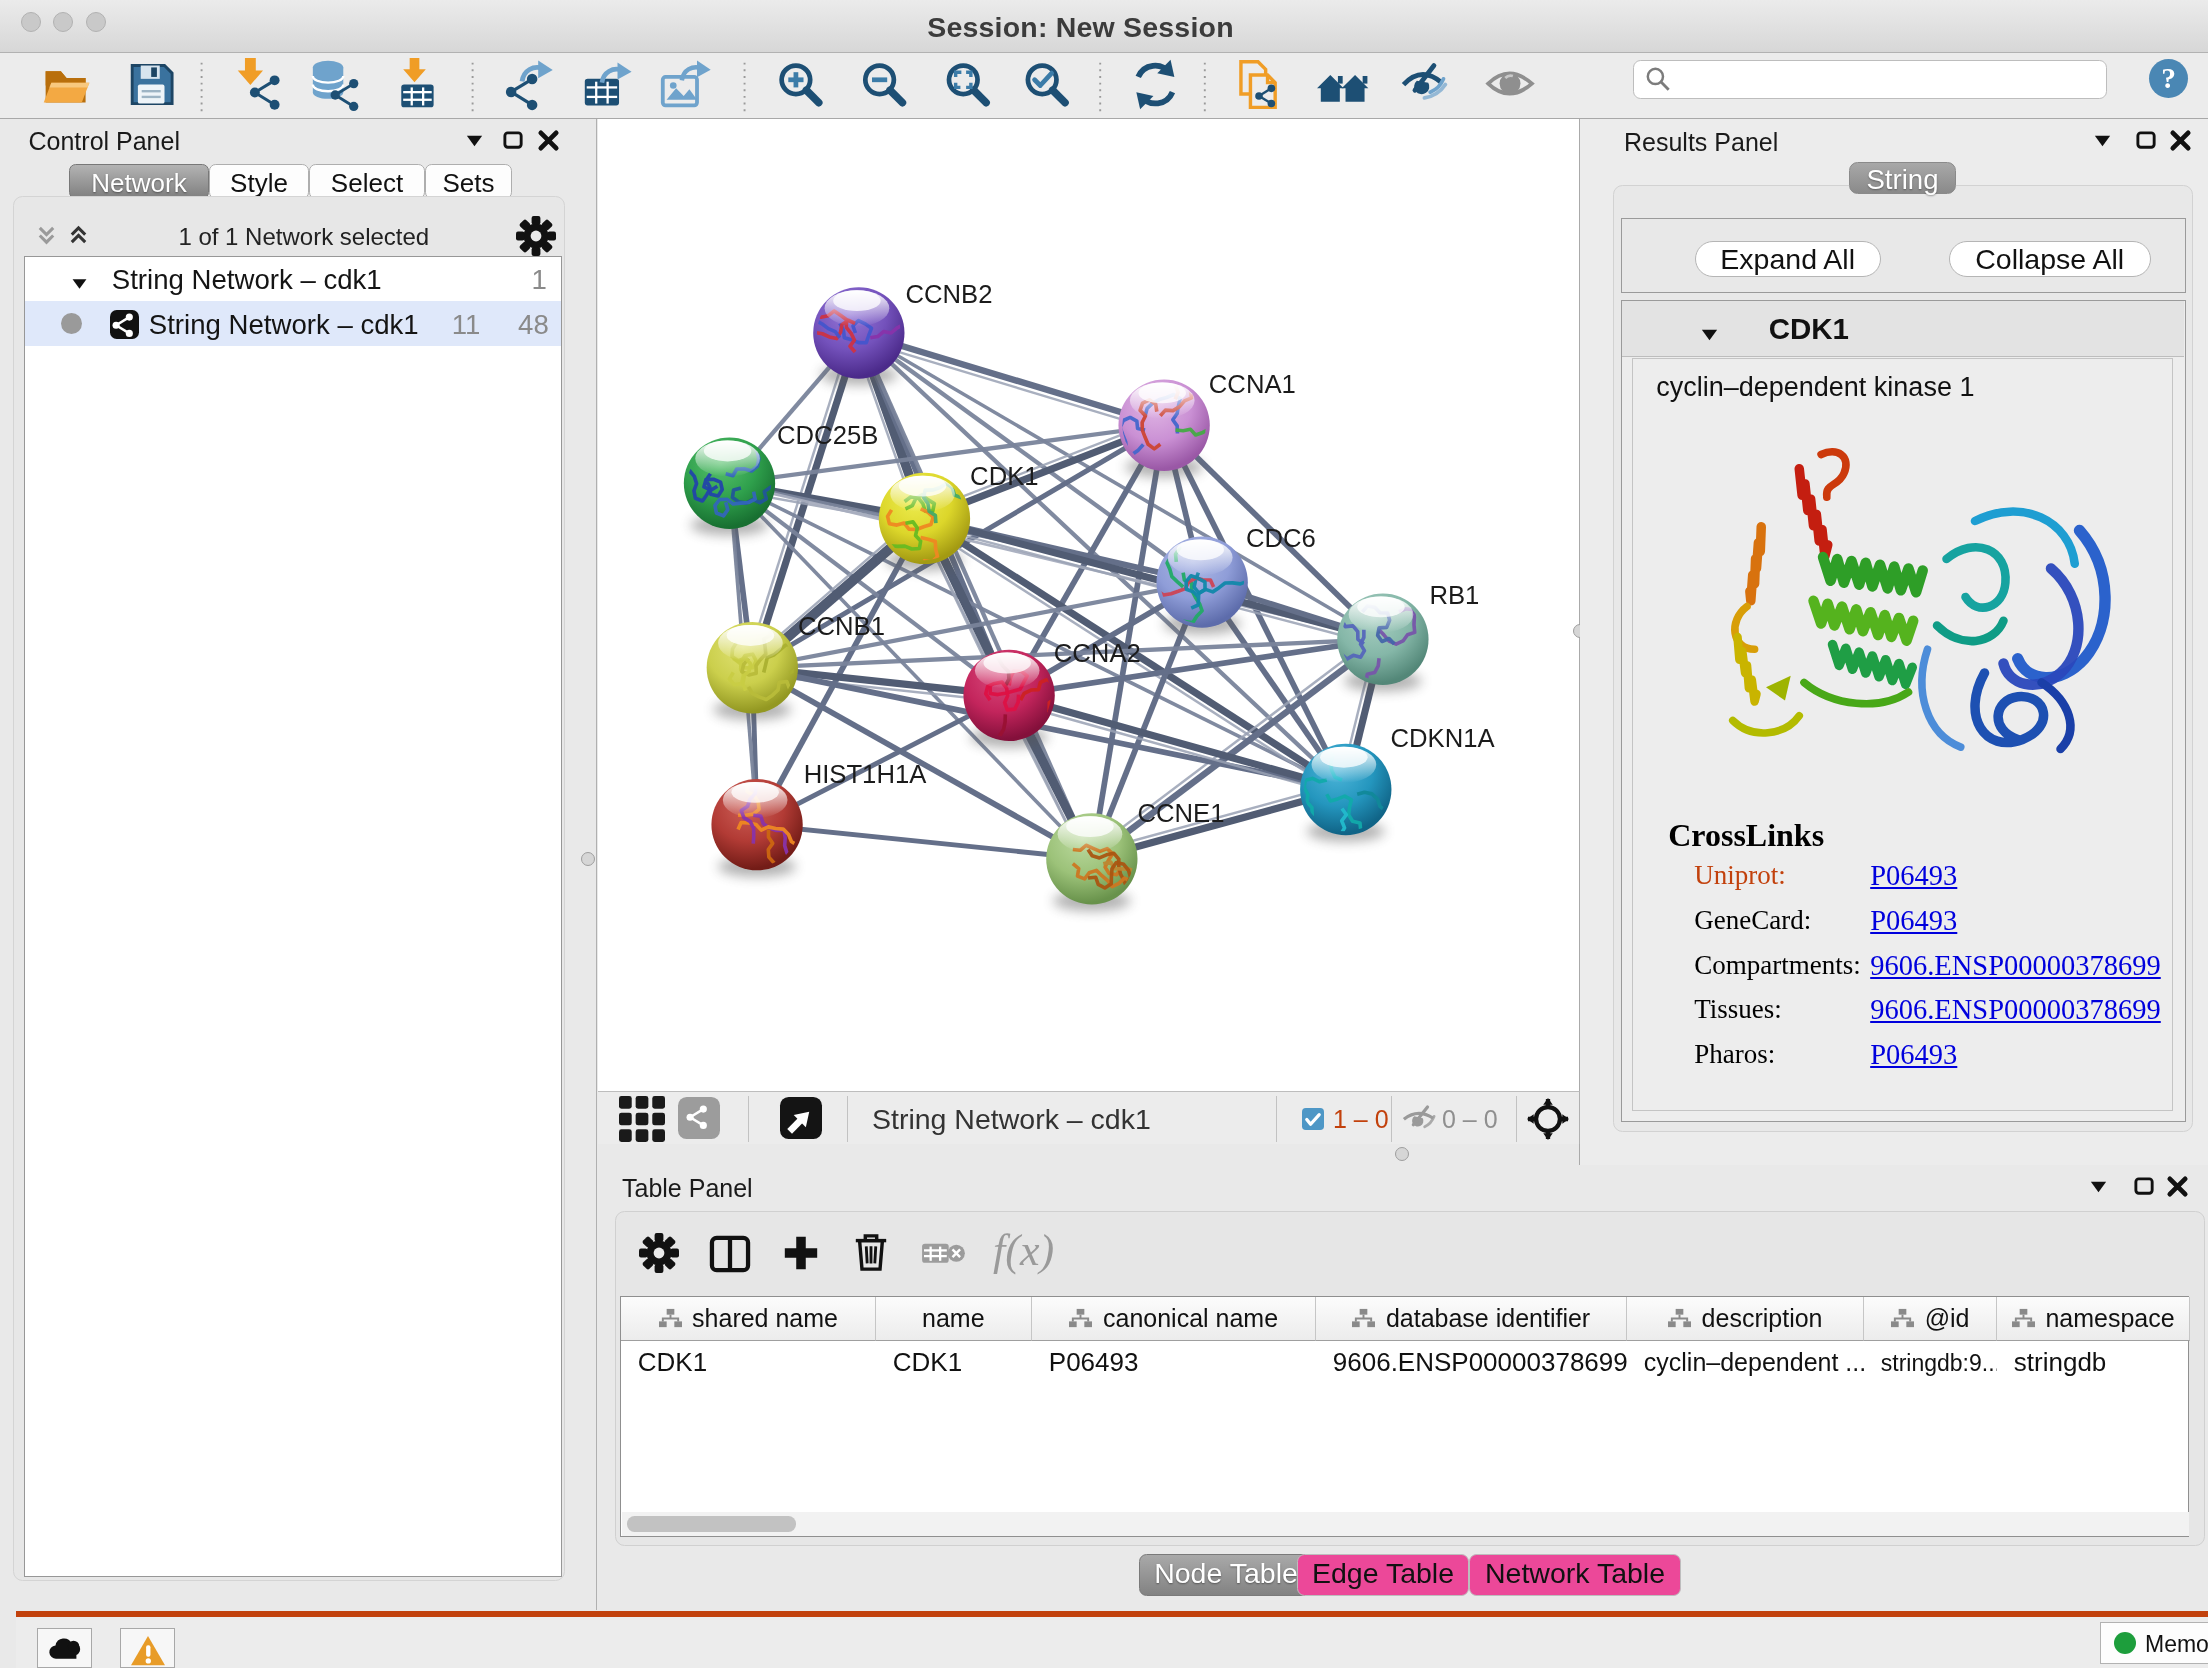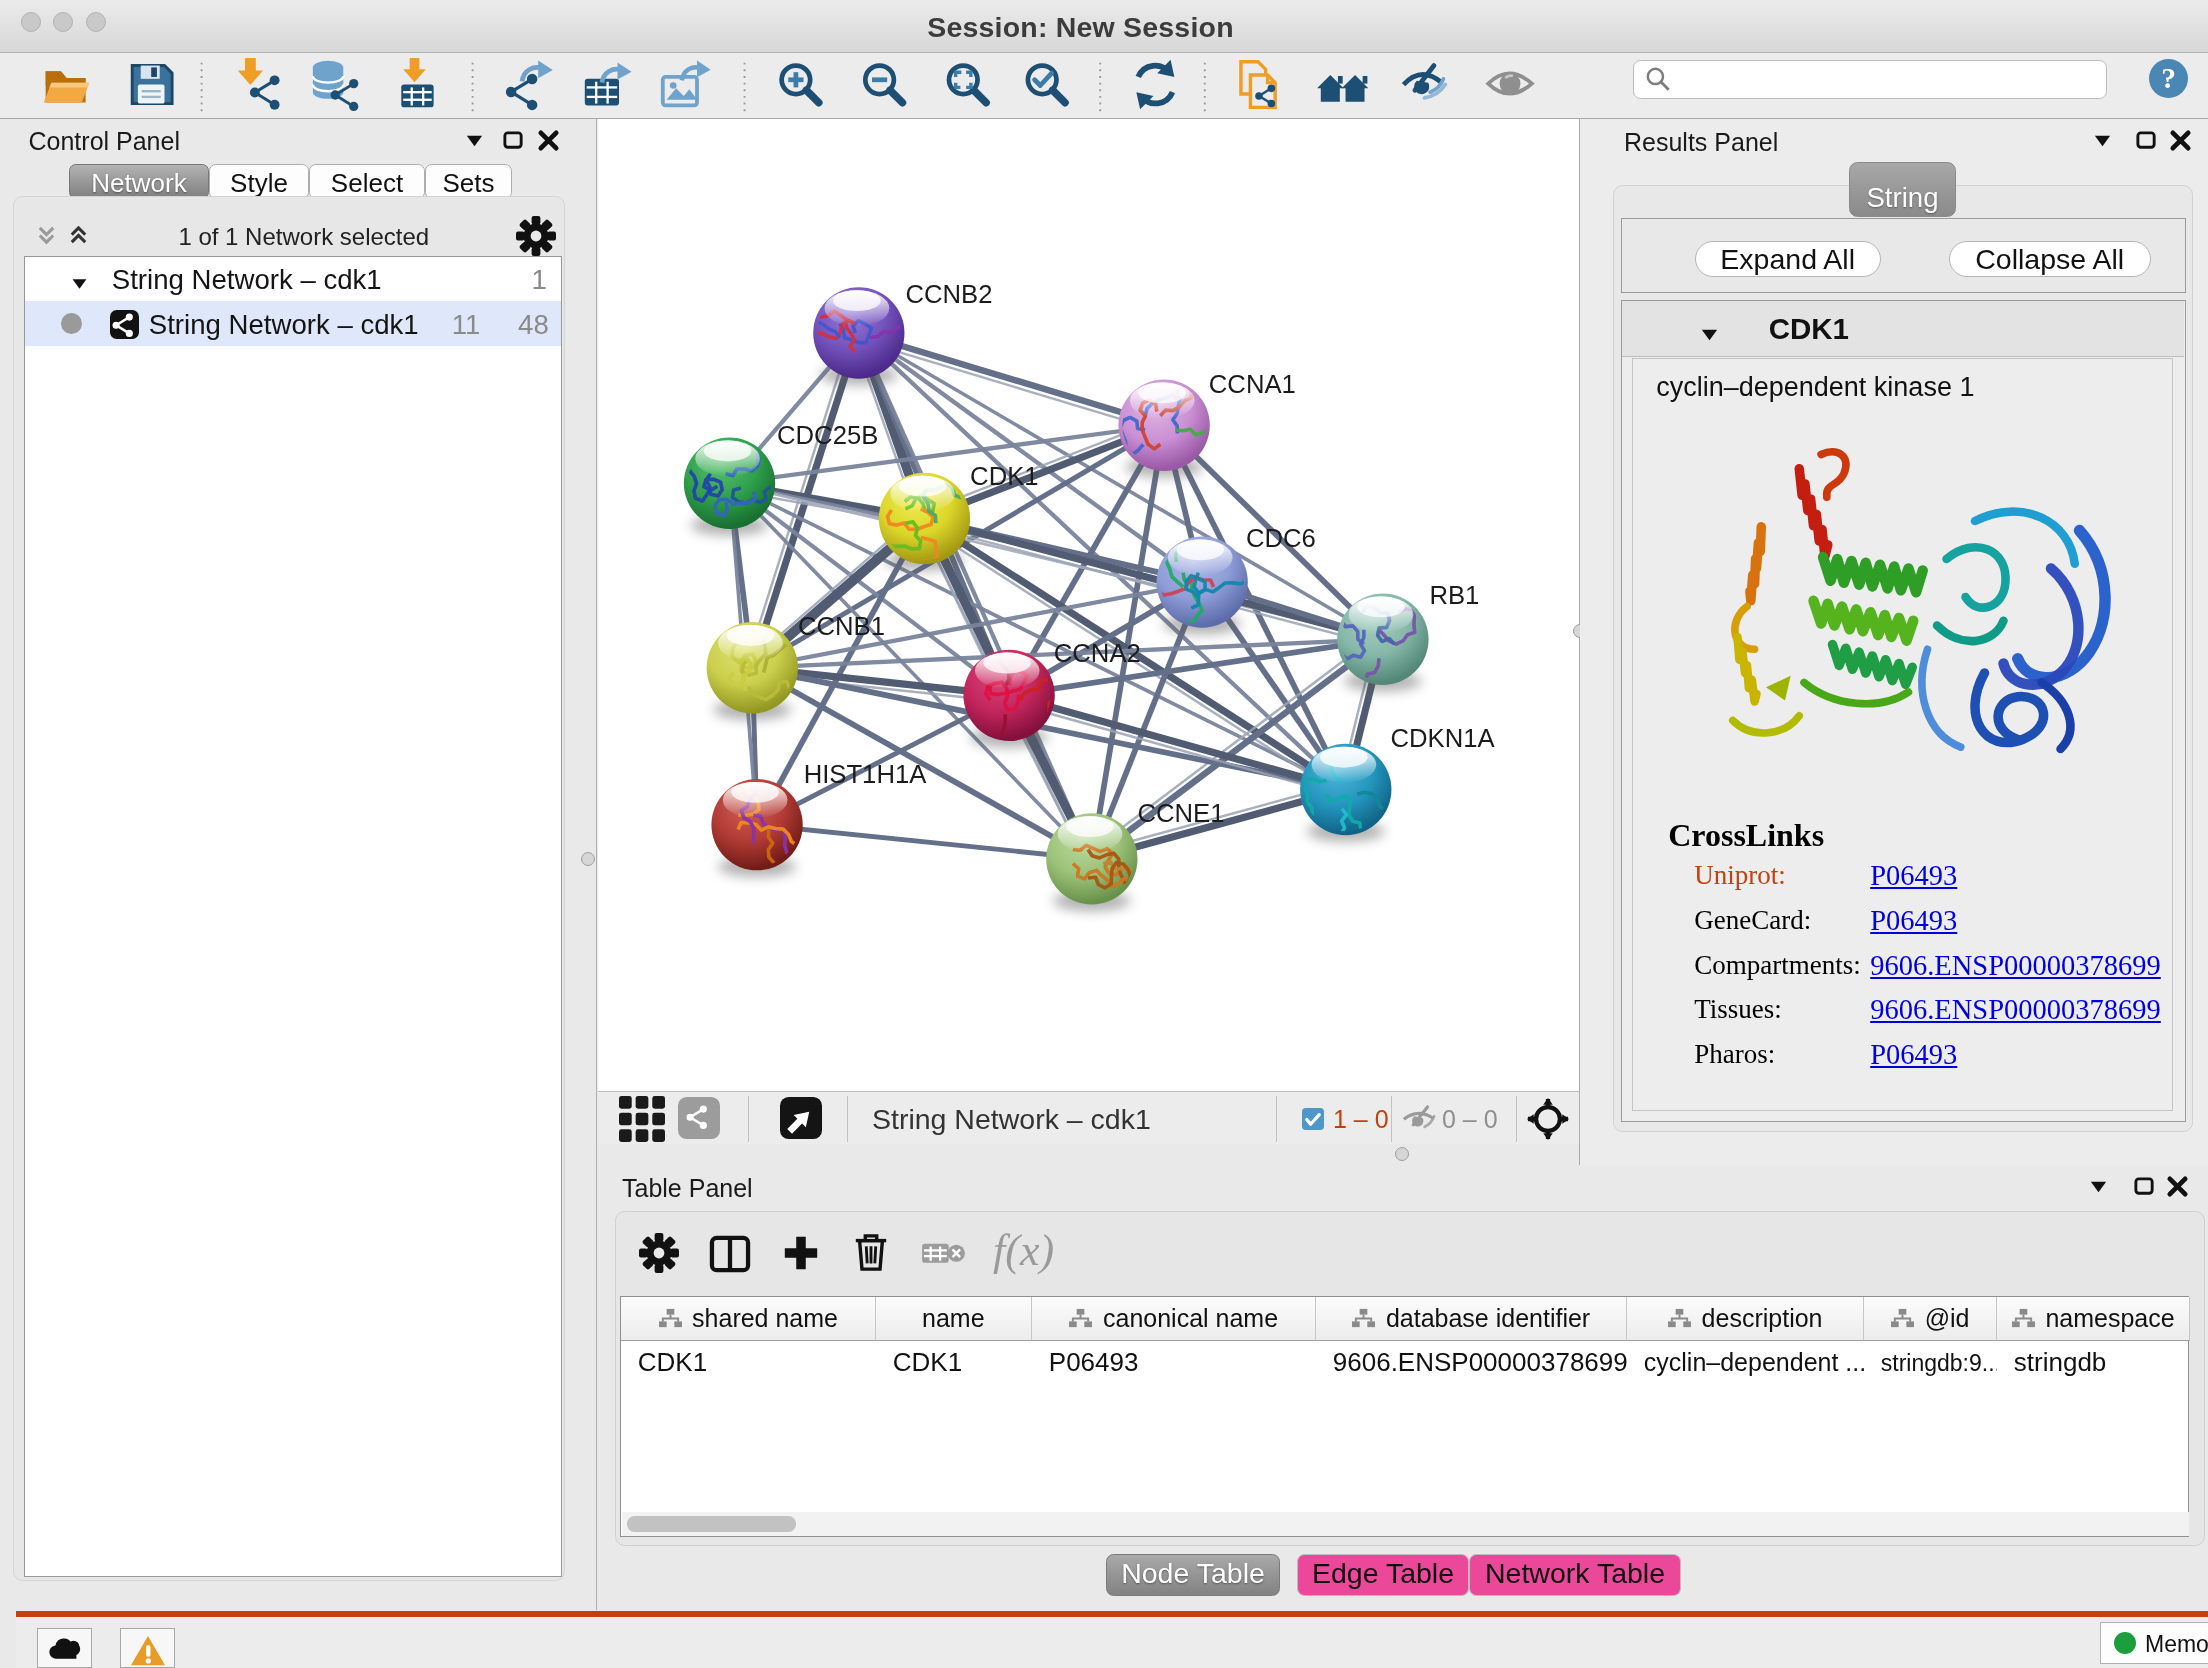--- a/index.html
+++ b/index.html
@@ -14,21 +14,21 @@
 .tab{position:absolute;top:45px;height:35px;border:1px solid #aeaeae;background:#fdfdfd;font-size:26px;color:#111;text-align:center;border-radius:6.7px;padding-top:2.9px}
 .tabsel{background:linear-gradient(#b3b3b3,#7f7f7f);color:#fff;border-color:#787878;text-shadow:0 1px 1.9px rgba(0,0,0,0.4)}
 #ctrlbox{position:absolute;left:13.3px;top:77px;width:552px;height:1385px;background:#e7e7e7;border:1px solid #d4d4d4;border-radius:9.5px}
 #nethdr{position:absolute;left:23px;top:22px;width:533px;height:39px;font-size:24px;color:#222;text-align:center;padding-top:3.8px}
 #netlist{position:absolute;left:9.5px;top:59px;width:538px;height:1321px;background:#fff;border:1px solid #979797}
 .lrow{position:absolute;left:0;width:536px;height:44px;font-size:27.6px;color:#141414}
 #netpanel{left:598px;top:119px;width:982px;height:972px;background:#fff}
 #netstatus{left:598px;top:1091px;width:982px;height:53px;background:#ececec;border-top:1px solid #bdbdbd;border-right:1px solid #b0b0b0}
 .vsep{position:absolute;top:3.8px;height:46px;width:1px;background:#c2c2c2}
 #results{left:1580px;top:119px;width:629px;height:1046px;background:#ececec}
-#stringtab{position:absolute;left:269px;top:43px;width:107px;height:55px;z-index:5;background:linear-gradient(#a8a8a8,#8a8a8a);border:1px solid #8a8a8a;border-radius:8.6px;color:#fff;font-size:27.6px;text-align:center;padding-top:19px;text-shadow:0 1px 1.9px rgba(0,0,0,0.35)}
+#stringtab{position:absolute;left:269px;top:43px;width:107px;height:32px;z-index:5;background:linear-gradient(#a8a8a8,#8a8a8a);border:1px solid #8a8a8a;border-radius:8.6px;color:#fff;font-size:27.6px;text-align:center;padding-top:1px;text-shadow:0 1px 1.9px rgba(0,0,0,0.35)}
 #stringbox{position:absolute;left:33px;top:66px;width:580px;height:947px;background:#e8e8e8;border:1px solid #d2d2d2;border-radius:9.5px}
 #expbox{position:absolute;left:6.7px;top:32px;width:565px;height:75px;background:#e8e8e8;border:1.4px solid #9a9a9a}
 .rbtn{position:absolute;top:22px;height:36px;background:#fff;border:1.4px solid #b5b5b5;border-radius:18px;font-size:28.5px;color:#111;text-align:center;padding-top:1px}
 #cdkbox{position:absolute;left:6.7px;top:114px;width:565px;height:822px;background:#ededed;border:1.4px solid #9a9a9a}
 #cdkhdr{position:absolute;left:0;top:0;width:562px;height:56px;background:#e3e3e3;border-bottom:1px solid #bdbdbd;font-size:29.5px;font-weight:bold;color:#111}
 #cdkcontent{position:absolute;left:10.5px;top:57px;width:541px;height:753px;background:#ededed;border:1px solid #c4c4c4}
 #tablepanel{left:598px;top:1165px;width:1610px;height:445px;background:#e9e9e9}
 #tpbox{position:absolute;left:17px;top:46px;width:1590px;height:335px;background:#e6e6e6;border:1px solid #d0d0d0;border-radius:9.5px}
 #tptools{position:absolute;left:0;top:0;width:100%;height:84px}
 #tbl{position:absolute;left:3.8px;top:84px;width:1569px;height:241px;background:#fff;border:1px solid #8f8f8f}
@@ -809,21 +809,21 @@
         <div class="td" style="left:411px;width:284px">P06493</div>
         <div class="td" style="left:695px;width:311px">9606.ENSP00000378699</div>
         <div class="td" style="left:1006px;width:237px"><span style="font-size:25px">cyclin–dependent ...</span></div>
         <div class="td" style="left:1243px;width:133px"><span style="font-size:23px">stringdb:9...</span></div>
         <div class="td" style="left:1376px;width:193px">stringdb</div>
         <div id="hscroll">
           <div id="hthumb"></div>
         </div>
       </div>
     </div>
-    <div class="btab btabsel" style="left:508px;top:389px;width:174px">Node Table</div>
+    <div class="btab btabsel" style="left:541px;top:389px;width:174px">Node Table</div>
     <div class="btab" style="left:699px;top:389px;width:172px">Edge Table</div>
     <div class="btab" style="left:871px;top:389px;width:212px">Network Table</div>
   </div>
 <div class="abs" id="statusbar">
     <div class="sbtn" style="left:21px"><svg width="38" height="28.5" viewBox="0 0 40 30">
         <path d="M11,26 a7,7 0 0 1 -1,-14 a9,9 0 0 1 17,-2 a6.5,6.5 0 0 1 5,12 l0,4 z" fill="#111"></path>
         <circle cx="29" cy="13" r="6" fill="#111"></circle>
       </svg></div>
     <div class="sbtn" style="left:104px"><svg width="38" height="34" viewBox="0 0 40 36">
         <path d="M20,2 L38,33 H2 z" fill="#e89c28"></path>

